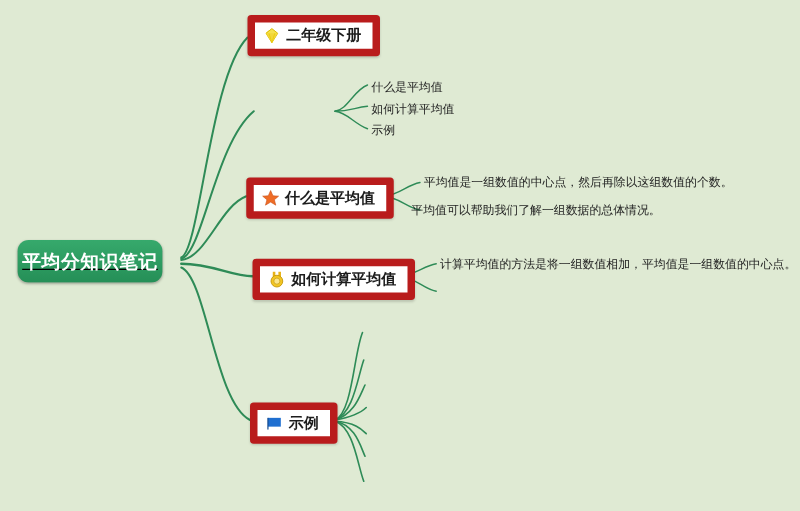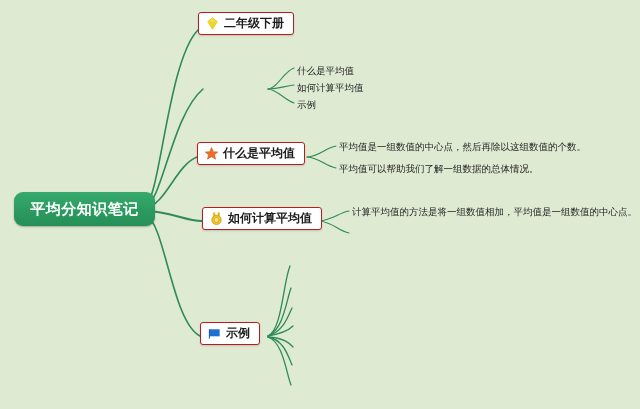--- a/index.html
+++ b/index.html
@@ -25,44 +25,45 @@
     width: 640px;
     height: 409px;
     pointer-events: none;
   }
 
   
   .root-node {
     position: absolute;
     left: 14px;
     top: 192px;
-    width: 141px;
+    width: 116px;
     height: 34px;
     background: #2f9e63;
     background-image: linear-gradient(#36a96c, #258f57);
     border-radius: 9px;
     box-shadow: 0 1px 2px rgba(0,0,0,0.28);
     display: flex;
     align-items: center;
     justify-content: center;
     z-index: 5;
+    text-decoration: underline;
   }
   .root-label {
     color: #ffffff;
     font-size: 15px;
     font-weight: bold;
     letter-spacing: 0.5px;
     white-space: nowrap;
   }
 
   
   .topic {
     position: absolute;
     background: #ffffff;
-    border: 1px solid #b91c1c;
+    border: 6px solid #b91c1c;
     border-radius: 3px;
     box-shadow: 0 1px 2px rgba(0,0,0,0.16);
     display: flex;
     align-items: center;
     padding: 3px 9px 3px 6px;
     box-sizing: border-box;
     z-index: 5;
     white-space: nowrap;
   }
   .topic-label {
@@ -93,21 +94,21 @@
     white-space: nowrap;
     line-height: 1.1;
     z-index: 5;
   }
 
   #leaf-toc-0  { left: 297px; top: 66px;  }
   #leaf-toc-1  { left: 297px; top: 83px;  }
   #leaf-toc-2  { left: 297px; top: 100px; }
 
   #leaf-what-0 { left: 339px; top: 142px; }
-  #leaf-what-1 { left: 339px; top: 164px; }
+  #leaf-what-1 { left: 329px; top: 164px; }
 
   #leaf-how-0  { left: 352px; top: 207px; }
   #leaf-how-1  { left: 352px; top: 229px; }
 
   #leaf-ex-0   { left: 290px; top: 261px; }
 </style>
 </head>
 <body>
 
 <div id="canvas">

